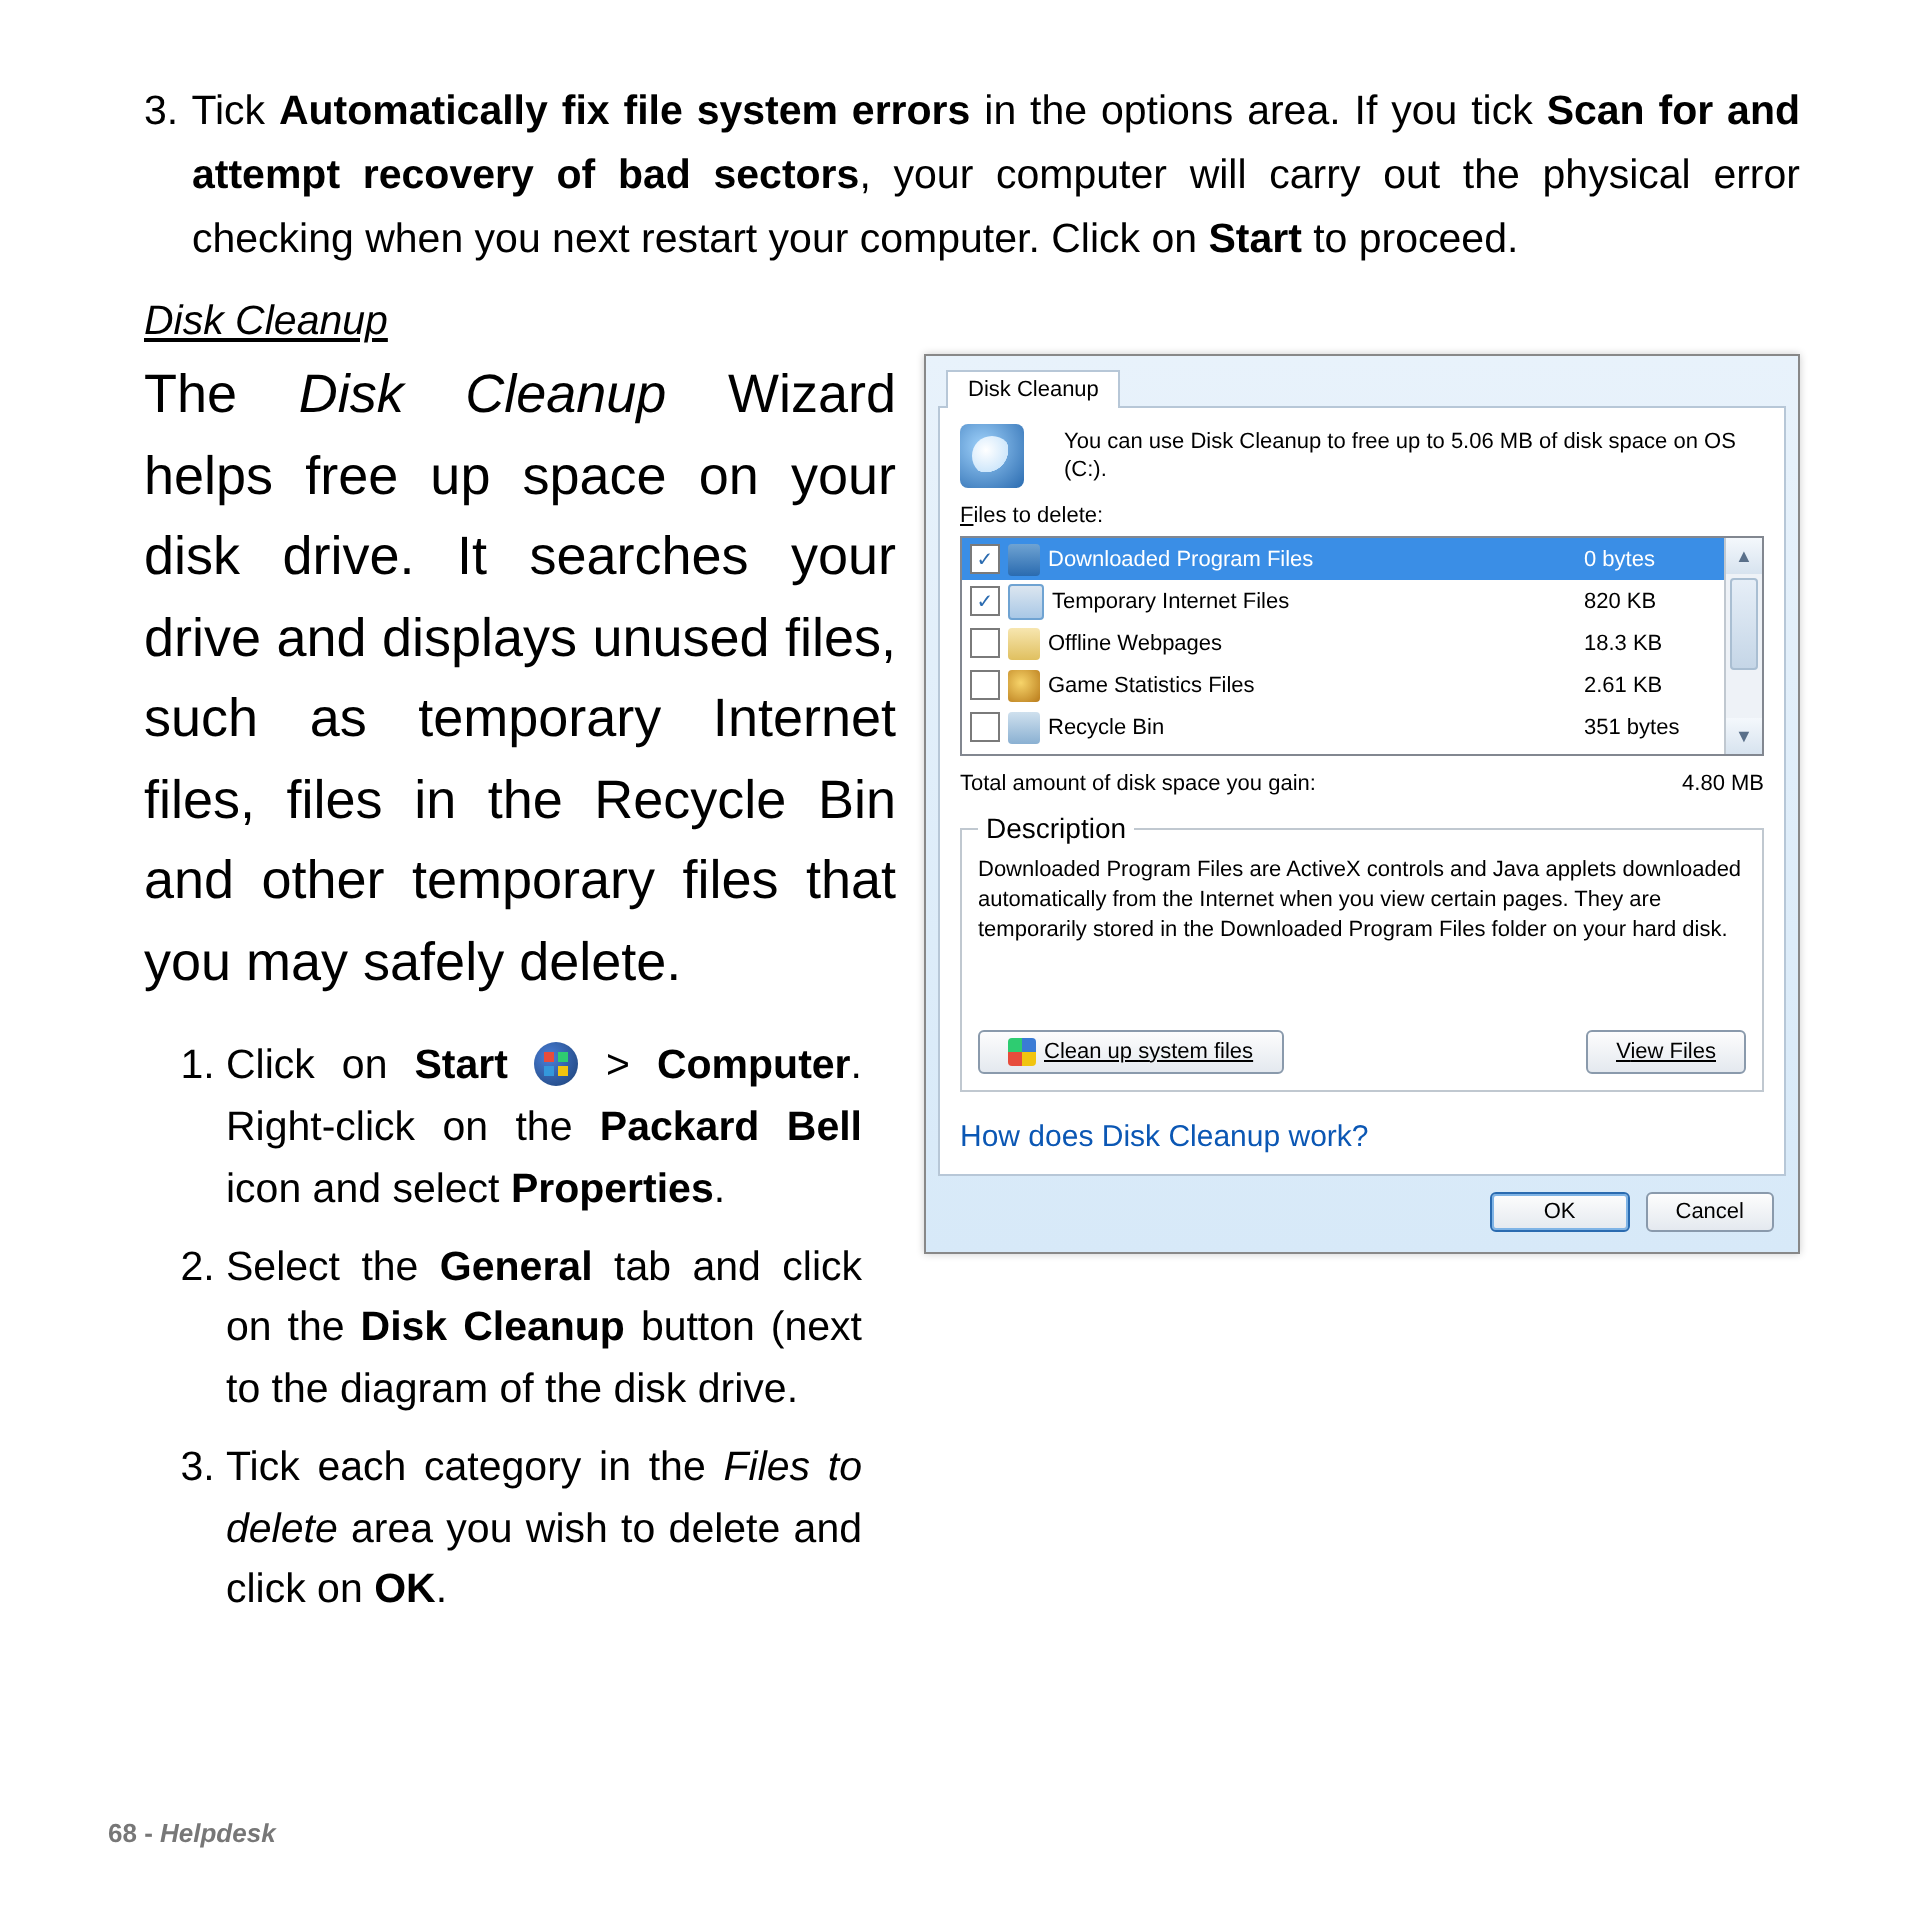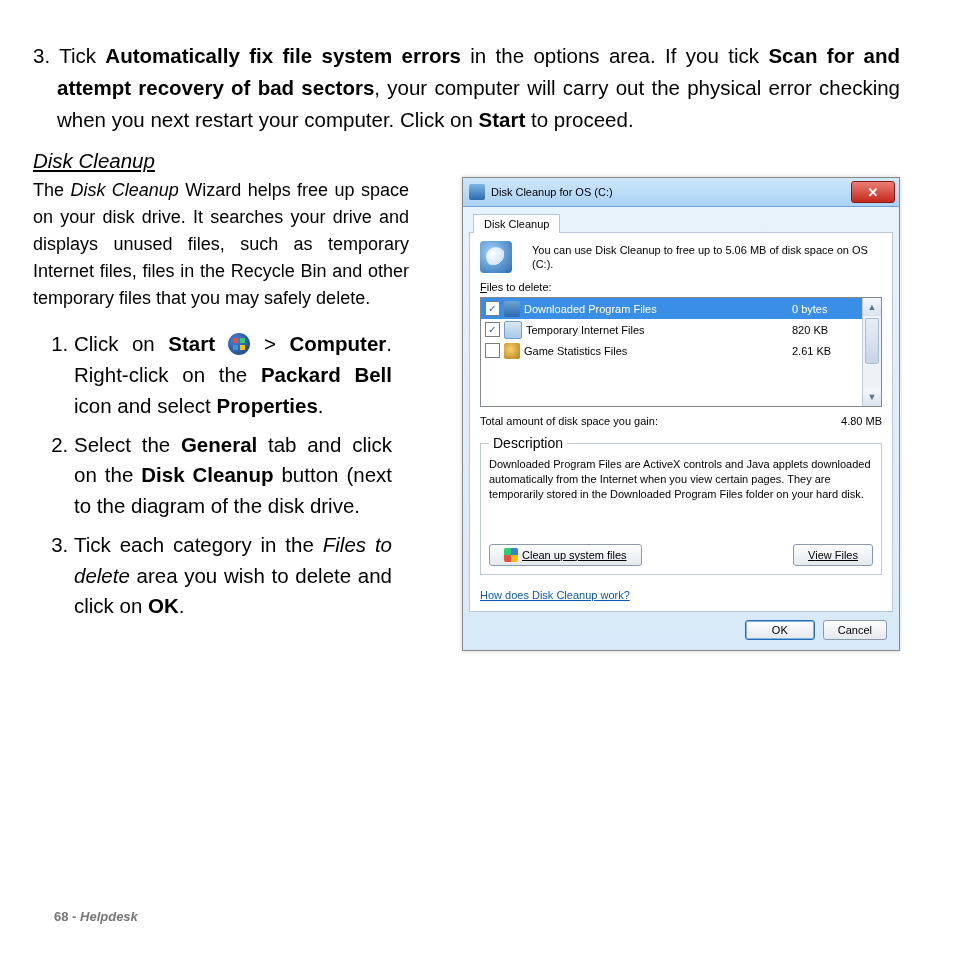--- a/index.html
+++ b/index.html
@@ -6,21 +6,21 @@
     margin: 0;
     padding: 0;
     width: 954px;
     height: 954px;
     font-family: Arial, Helvetica, sans-serif;
     position: relative;
     background: #fff;
     color: #000;
   }
   .page {
-    padding: 40px 54px 20px 33px;
+    padding: 40px 54px 20px 72px;
     box-sizing: border-box;
     width: 954px;
     height: 954px;
     position: relative;
   }
   .step3-top {
     font-size: 20.5px;
     line-height: 1.55;
     text-align: justify;
     margin-bottom: 14px;
@@ -33,21 +33,21 @@
     text-decoration: underline;
     margin: 10px 0 4px 0;
   }
   .body-cols {
     position: relative;
   }
   .left-text {
     width: 376px;
   }
   .left-text p {
-    font-size: 18px;
+    font-size: 27px;
     line-height: 1.5;
     text-align: justify;
     margin: 0 0 8px 0;
   }
   .left-text ol {
     font-size: 20.5px;
     line-height: 1.5;
     margin: 17px;
     padding-left: 24px;
     text-align: justify;
@@ -201,21 +201,21 @@
     font-size:11px;
   }
   fieldset.desc legend{font-size:14px;padding:0 4px;}
   .btn {
     background: linear-gradient(#fdfdfd,#e4e9ef);
     border:1px solid #8a9aac;border-radius:3px;
     padding:3px 14px;font-size:11px;display:inline-flex;align-items:center;gap:4px;
   }
   .btn .shield{width:14px;height:14px;background:conic-gradient(#3a7bd5 0 25%, #f1c40f 0 50%, #e74c3c 0 75%, #2ecc71 0);border-radius:2px;}
   .btn-row{display:flex;justify-content:space-between;margin-top:6px;}
-  .helplink{color:#0b57b4;text-decoration:underline;font-size:11px;margin-top:8px;display:inline-block;}
+  .helplink{color:#0b57b4;font-size:15px;margin-top:8px;display:inline-block;}
   .dlg-buttons{display:flex;justify-content:flex-end;gap:8px;padding:8px 6px 4px 6px;}
   .dlg-buttons .btn.ok{border-color:#2a6bb0;box-shadow:0 0 0 1px #7fb4e6 inset;padding:3px 26px;}
   .footer-pg {
     position: absolute;
     left: 54px;
     bottom: 30px;
     font-size: 13px;
     color: #777;
   }
   .footer-pg .num{font-weight:bold;}
@@ -248,27 +248,20 @@
         <li>
           <span>Select the </span><b>General</b><span> tab and click on the </span><b>Disk Cleanup</b><span> button (next to the diagram of the disk drive.</span>
         </li>
         <li>
           <span>Tick each category in the </span><i>Files to delete</i><span> area you wish to delete and click on </span><b>OK</b><span>.</span>
         </li>
       </ol>
     </div>
 
     <div class="figure">
-      <div class="titlebar">
-        <div class="icon-dc"></div>
-        <div class="title-text">Disk Cleanup for OS (C:)</div>
-        <div class="closebox">
-            <span>✕</span>
-          </div>
-      </div>
       <div class="win-body">
         <span class="tab">Disk Cleanup</span>
         <div class="panel">
           <div class="info-row">
             <div class="info-icon"></div>
             <div style="font-size:11px;line-height:1.3;">You can use Disk Cleanup to free up to 5.06 MB of disk space on OS (C:).</div>
           </div>
           <div class="label-small"><span class="u">F</span>iles to delete:</div>
           <div class="files-list">
             <div class="files-rows" id="files-rows">
@@ -279,23 +272,35 @@
                   <span class="fsize">0 bytes</span>
                 </div>
                 <div class="file-row">
                   <span class="cb">✓</span>
                   <span class="ficon fi-tmp"></span>
                   <span class="fname">Temporary Internet Files</span>
                   <span class="fsize">820 KB</span>
                 </div>
                 <div class="file-row">
                   <span class="cb"></span>
+                  <span class="ficon fi-off"></span>
+                  <span class="fname">Offline Webpages</span>
+                  <span class="fsize">18.3 KB</span>
+                </div>
+                <div class="file-row">
+                  <span class="cb"></span>
                   <span class="ficon fi-game"></span>
                   <span class="fname">Game Statistics Files</span>
                   <span class="fsize">2.61 KB</span>
+                </div>
+                <div class="file-row">
+                  <span class="cb"></span>
+                  <span class="ficon fi-bin"></span>
+                  <span class="fname">Recycle Bin</span>
+                  <span class="fsize">351 bytes</span>
                 </div>
               </div>
             <div class="vscroll">
               <div class="sbtn">▲</div>
               <div class="strack">
                   <div class="sthumb"></div>
                 </div>
               <div class="sbtn">▼</div>
             </div>
           </div>

